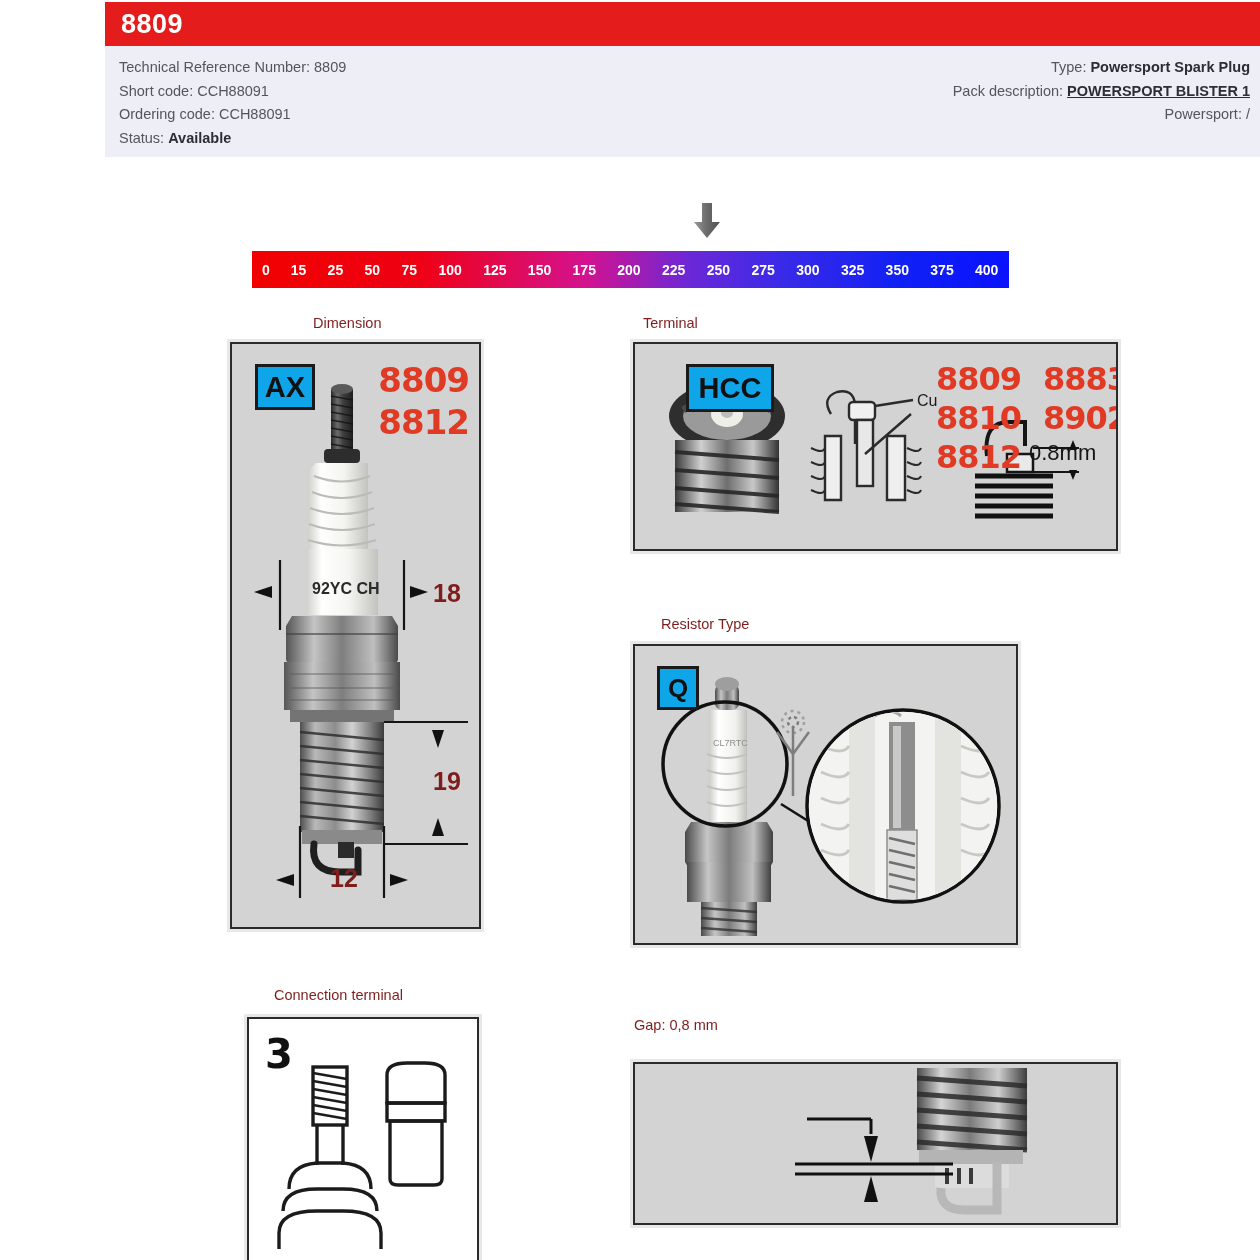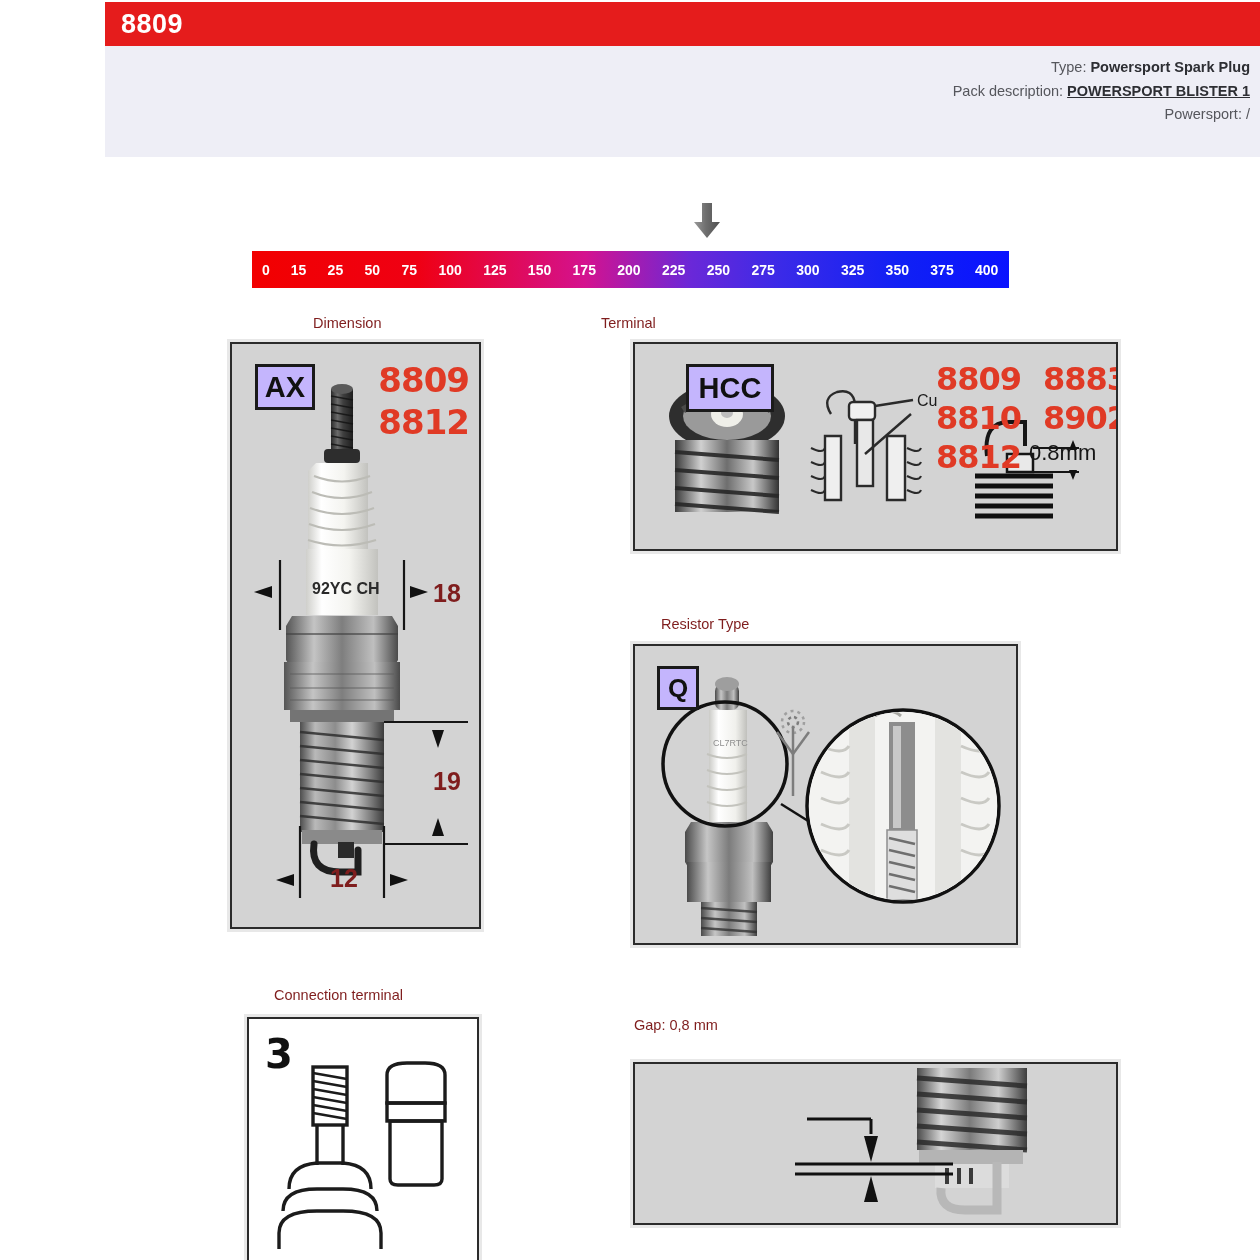--- a/index.html
+++ b/index.html
@@ -61,21 +61,21 @@
     position:absolute;
     background:#d3d3d3;
     border:2px solid #2b2b2b;
     box-shadow:0 0 0 3px #e8e8e8;
     overflow:hidden;
   }
   .panel.white{background:#ffffff;}
 
   .badge{
     position:absolute;
-    background:#c4b5fd;
+    background:#0ea5e9;
     border:3px solid #1a1a1a;
     font-weight:bold;color:#111;
     display:flex;align-items:center;justify-content:center;
     line-height:1;
   }
   .code-red{
     position:absolute;color:#e03a25;font-weight:bold;
     font-family:"DejaVu Sans", sans-serif;
     letter-spacing:-1px;
   }
@@ -92,20 +92,38 @@
 </head>
 <body>
 
 <div class="page">
 
   <div class="hdr-banner">
     <div class="hdr-title">8809</div>
   </div>
 
   <div class="hdr-info">
+    <div class="info-left">
+      <div class="info-line">
+        <span>Technical Reference Number:</span>
+        <span>8809</span>
+      </div>
+      <div class="info-line">
+        <span>Short code:</span>
+        <span>CCH88091</span>
+      </div>
+      <div class="info-line">
+        <span>Ordering code:</span>
+        <span>CCH88091</span>
+      </div>
+      <div class="info-line">
+        <span>Status:</span>
+        <b>Available</b>
+      </div>
+    </div>
 
     <div class="info-right">
       <div class="info-line">
         <span>Type:</span>
         <b>Powersport Spark Plug</b>
       </div>
       <div class="info-line">
         <span>Pack description:</span>
         <span class="u">POWERSPORT BLISTER 1</span>
       </div>
@@ -252,21 +270,21 @@
 
     <div class="badge" style="left:23px;top:20px;width:54px;height:40px;font-size:29px;">AX</div>
     <div class="code-red" style="right:10px;top:16px;font-size:34px;">8809</div>
     <div class="code-red" style="right:10px;top:58px;font-size:34px;">8812</div>
 
     <div class="dim-num" style="left:201px;top:235px;">18</div>
     <div class="dim-num" style="left:201px;top:423px;">19</div>
     <div class="dim-num" style="left:98px;top:520px;">12</div>
   </div>
 
-  <div class="sec-label" style="left:601px;top:315px;">Terminal</div>
+  <div class="sec-label" style="left:643px;top:315px;">Terminal</div>
 
   <div class="panel" style="left:633px;top:342px;width:481px;height:205px;">
     <svg width="477" height="201" viewBox="0 0 477 201">
       <defs>
         <linearGradient id="tMetal" x1="0" y1="0" x2="1" y2="0">
           <stop offset="0%" stop-color="#3a3a3a"></stop>
             <stop offset="25%" stop-color="#d0d0d0"></stop>
           <stop offset="50%" stop-color="#6e6e6e"></stop>
             <stop offset="75%" stop-color="#c8c8c8"></stop>
           <stop offset="100%" stop-color="#333"></stop>

